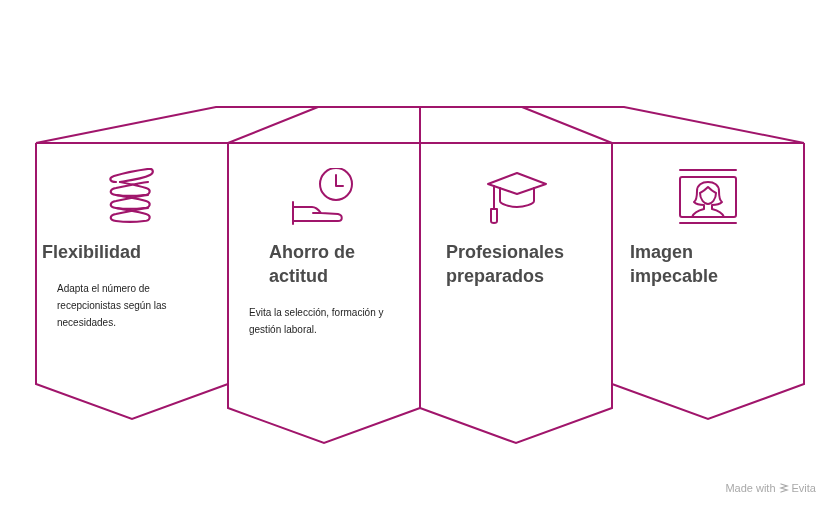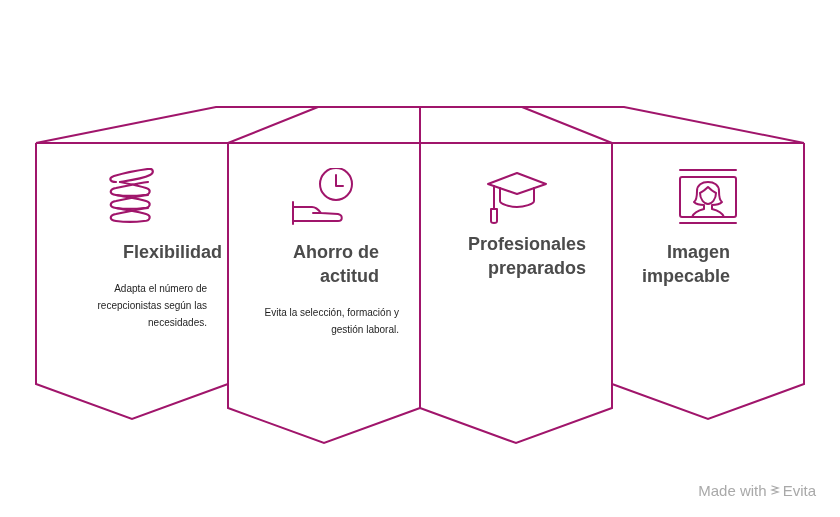--- a/index.html
+++ b/index.html
@@ -1,22 +1,22 @@
 <!DOCTYPE html>
 <html><head>
 <meta charset="utf-8">
 <style>
   html, body { margin: 0; padding: 0; background: #ffffff; }
   body { width: 840px; height: 517px; position: relative; overflow: hidden; font-family: "Liberation Sans", sans-serif; }
   #frame { position: absolute; left: 0; top: 0; width: 840px; height: 517px; }
-  .panel-text { position: absolute; width: 180px; text-align: right; }
+  .panel-text { position: absolute; width: 180px; text-align: left; }
   .title { font-weight: bold; font-size: 18px; line-height: 24px; color: #4b4b4b; }
   .desc { font-size: 10px; line-height: 17px; color: #1e1e1e; margin-top: 16px; }
   .icon { position: absolute; }
-  .footer { position: absolute; right: 24px; top: 482px; font-size: 15px; color: #a9a9a9; display: flex; align-items: center; gap: 3px; }
+  .footer { position: absolute; right: 24px; top: 482px; font-size: 11px; color: #a9a9a9; display: flex; align-items: center; gap: 3px; }
 </style>
 </head>
 <body>
 
 <svg id="frame" viewBox="0 0 840 517" xmlns="http://www.w3.org/2000/svg">
   <g fill="none" stroke="#A0156B" stroke-width="2" stroke-linejoin="miter">
 
     <polyline points="36,143 216,107 624,107 804,143"></polyline>
     <line x1="36" y1="143" x2="804" y2="143"></line>
     <line x1="228" y1="143" x2="318" y2="107"></line>
@@ -73,21 +73,21 @@
 <div class="panel-text" style="left:42px;top:240px">
   <div class="title">Flexibilidad</div>
   <div class="desc" style="margin-top:16px;width:150px;margin-left:15px">Adapta el número de recepcionistas según las necesidades.</div>
 </div>
 
 <div class="panel-text" style="left:234px;top:240px">
   <div class="title" style="width:110px;margin-left:35px">Ahorro de actitud</div>
   <div class="desc" style="width:150px;margin-left:15px">Evita la selección, formación y gestión laboral.</div>
 </div>
 
-<div class="panel-text" style="left:426px;top:232px">
+<div class="panel-text" style="left:426px;top:240px">
   <div class="title" style="width:140px;margin-left:20px">Profesionales preparados</div>
 </div>
 
 <div class="panel-text" style="left:590px;top:240px">
   <div class="title" style="width:100px;margin-left:40px">Imagen impecable</div>
 </div>
 
 <div class="footer">
   <span>Made with</span>
   <svg width="10" height="11" viewBox="0 0 10 11">

